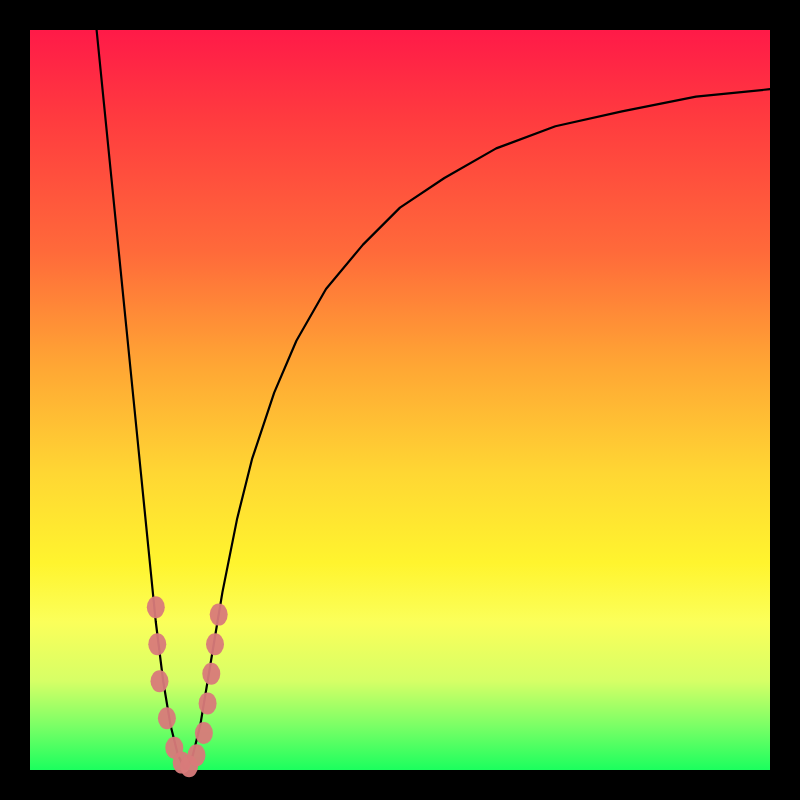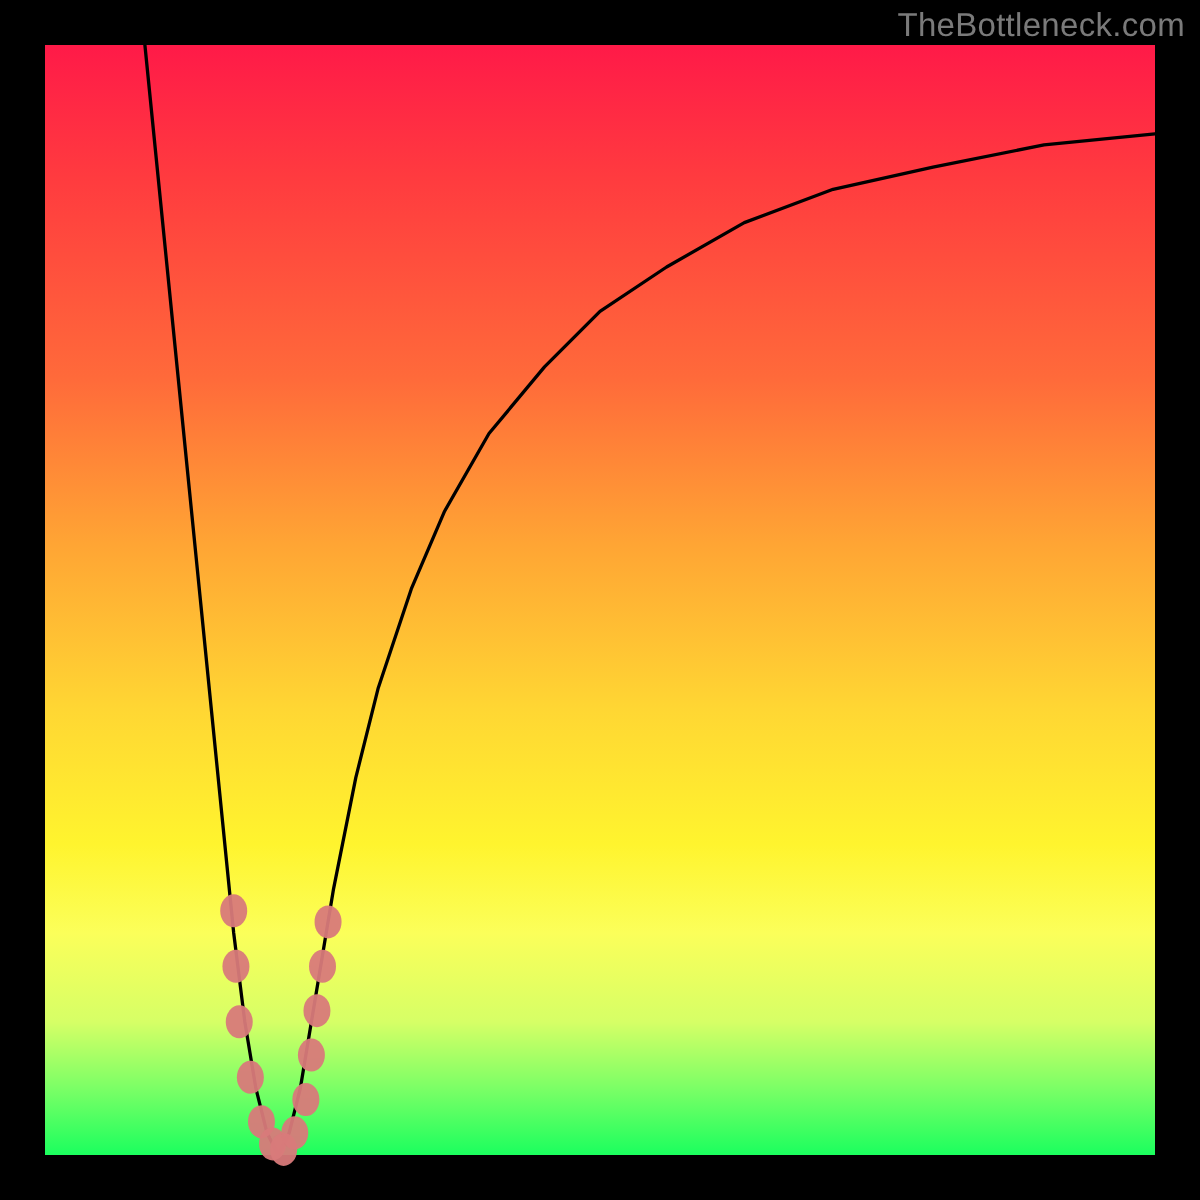--- a/index.html
+++ b/index.html
@@ -77,14 +77,13 @@
         <ellipse cx="159.10" cy="736.30" rx="9" ry="11" fill="#d87a7a" stroke="#b85a5a" stroke-width="0" opacity="0.95"></ellipse>
         <ellipse cx="166.50" cy="725.20" rx="9" ry="11" fill="#d87a7a" stroke="#b85a5a" stroke-width="0" opacity="0.95"></ellipse>
         <ellipse cx="173.90" cy="703.00" rx="9" ry="11" fill="#d87a7a" stroke="#b85a5a" stroke-width="0" opacity="0.95"></ellipse>
         <ellipse cx="177.60" cy="673.40" rx="9" ry="11" fill="#d87a7a" stroke="#b85a5a" stroke-width="0" opacity="0.95"></ellipse>
         <ellipse cx="181.30" cy="643.80" rx="9" ry="11" fill="#d87a7a" stroke="#b85a5a" stroke-width="0" opacity="0.95"></ellipse>
         <ellipse cx="185.00" cy="614.20" rx="9" ry="11" fill="#d87a7a" stroke="#b85a5a" stroke-width="0" opacity="0.95"></ellipse>
         <ellipse cx="188.70" cy="584.60" rx="9" ry="11" fill="#d87a7a" stroke="#b85a5a" stroke-width="0" opacity="0.95"></ellipse>
       </g>
   </svg>
 
-  <div class="watermark">TheBottleneck.com</div>
 </div>
 
 </body></html>

